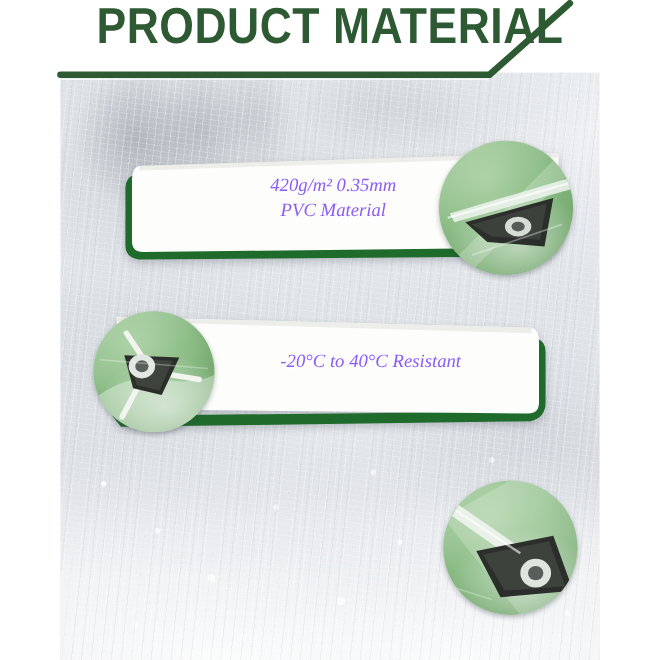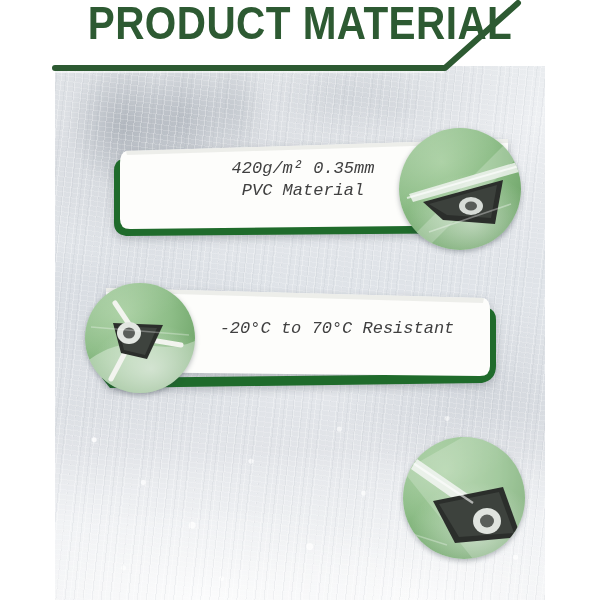--- a/index.html
+++ b/index.html
@@ -127,25 +127,25 @@
   .card {
     position: absolute;
   }
   .card-shape {
     position: absolute;
     inset: 0;
     filter: drop-shadow(0 3px 4px rgba(60,70,80,0.28));
   }
   .card-text {
     position: absolute;
-    font-family: Liberation Mono, monospace;
+    font-family: Liberation Serif, serif;
     font-style: italic;
     font-size: 17px;
     line-height: 1.28;
-    color: #404040;
+    color: #8b5cf6;
     white-space: pre-line;
     text-shadow: 0 1px 0 rgba(255,255,255,0.7);
   }
 
   
   #card-1 { left: 108px; top: 133px; width: 400px; height: 115px; }
   #card-1 .card-text {
     left: 60px; top: 25px; width: 270px;
     text-align: center;
   }
@@ -226,21 +226,21 @@
       <path d="M30,104 L112,76" stroke="#ffffff" stroke-width="1.6" opacity="0.35" fill="none"></path>
     </svg>
   </div>
 
   <div class="card" id="card-2">
     <svg class="card-shape" viewBox="0 0 410 112" preserveAspectRatio="none">
       <path d="M396,26 Q404,28 404,38 L404,84 Q404,98 390,101 L18,106 L10,96 L386,92 L390,34 Z" fill="#1f6b2b"></path>
       <path d="M392,16 L14,6 L14,90 L388,94 Q398,94 398,84 L398,28 Q398,18 392,16 Z" fill="#fdfdfb"></path>
       <path d="M392,16 L14,6 L14,10 L391,21 Z" fill="#e8eae6" opacity="0.8"></path>
     </svg>
-    <div class="card-text">-20°C to 70°C Resistant</div>
+    <div class="card-text">-20°C to 40°C Resistant</div>
   </div>
 
   <div class="badge" id="badge-2">
     <div class="tarp"></div>
     <svg viewBox="0 0 110 110">
       <path d="M0,80 Q30,56 62,62 Q90,67 110,58 L110,110 L0,110 Z" fill="#ffffff" opacity="0.35"></path>
       <path d="M30,20 L46,44" stroke="#f2f4ef" stroke-width="5" stroke-linecap="round" fill="none"></path>
       <path d="M26,96 L44,62" stroke="#f2f4ef" stroke-width="5" stroke-linecap="round" fill="none"></path>
       <path d="M96,62 L60,56" stroke="#f2f4ef" stroke-width="5" stroke-linecap="round" fill="none"></path>
       <path d="M28,40 L78,42 L62,76 L36,70 Z" fill="#2b2e2b"></path>

